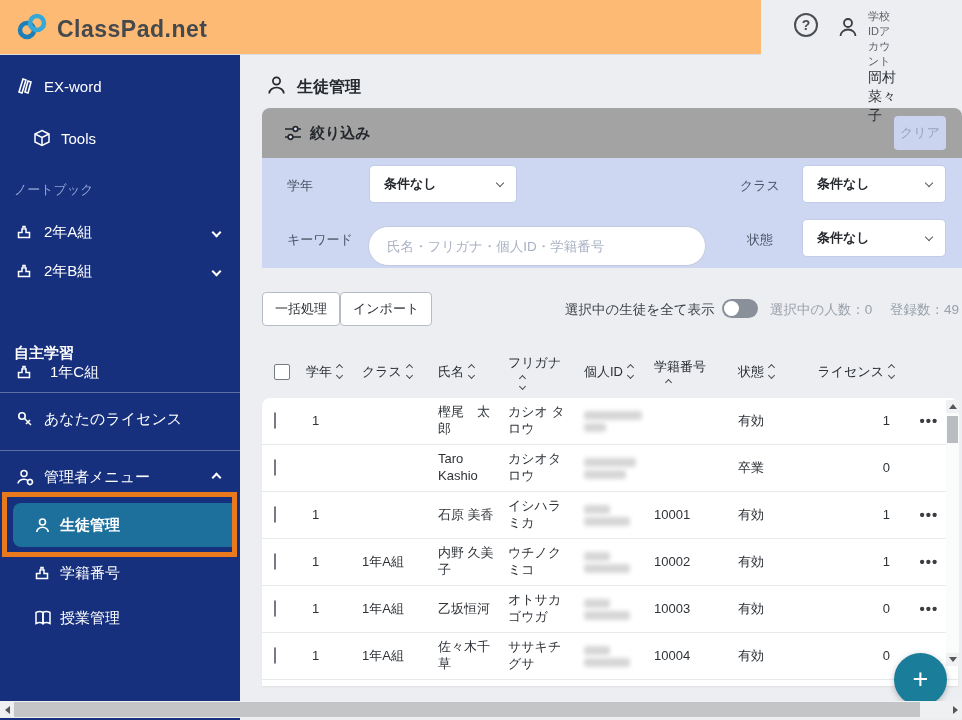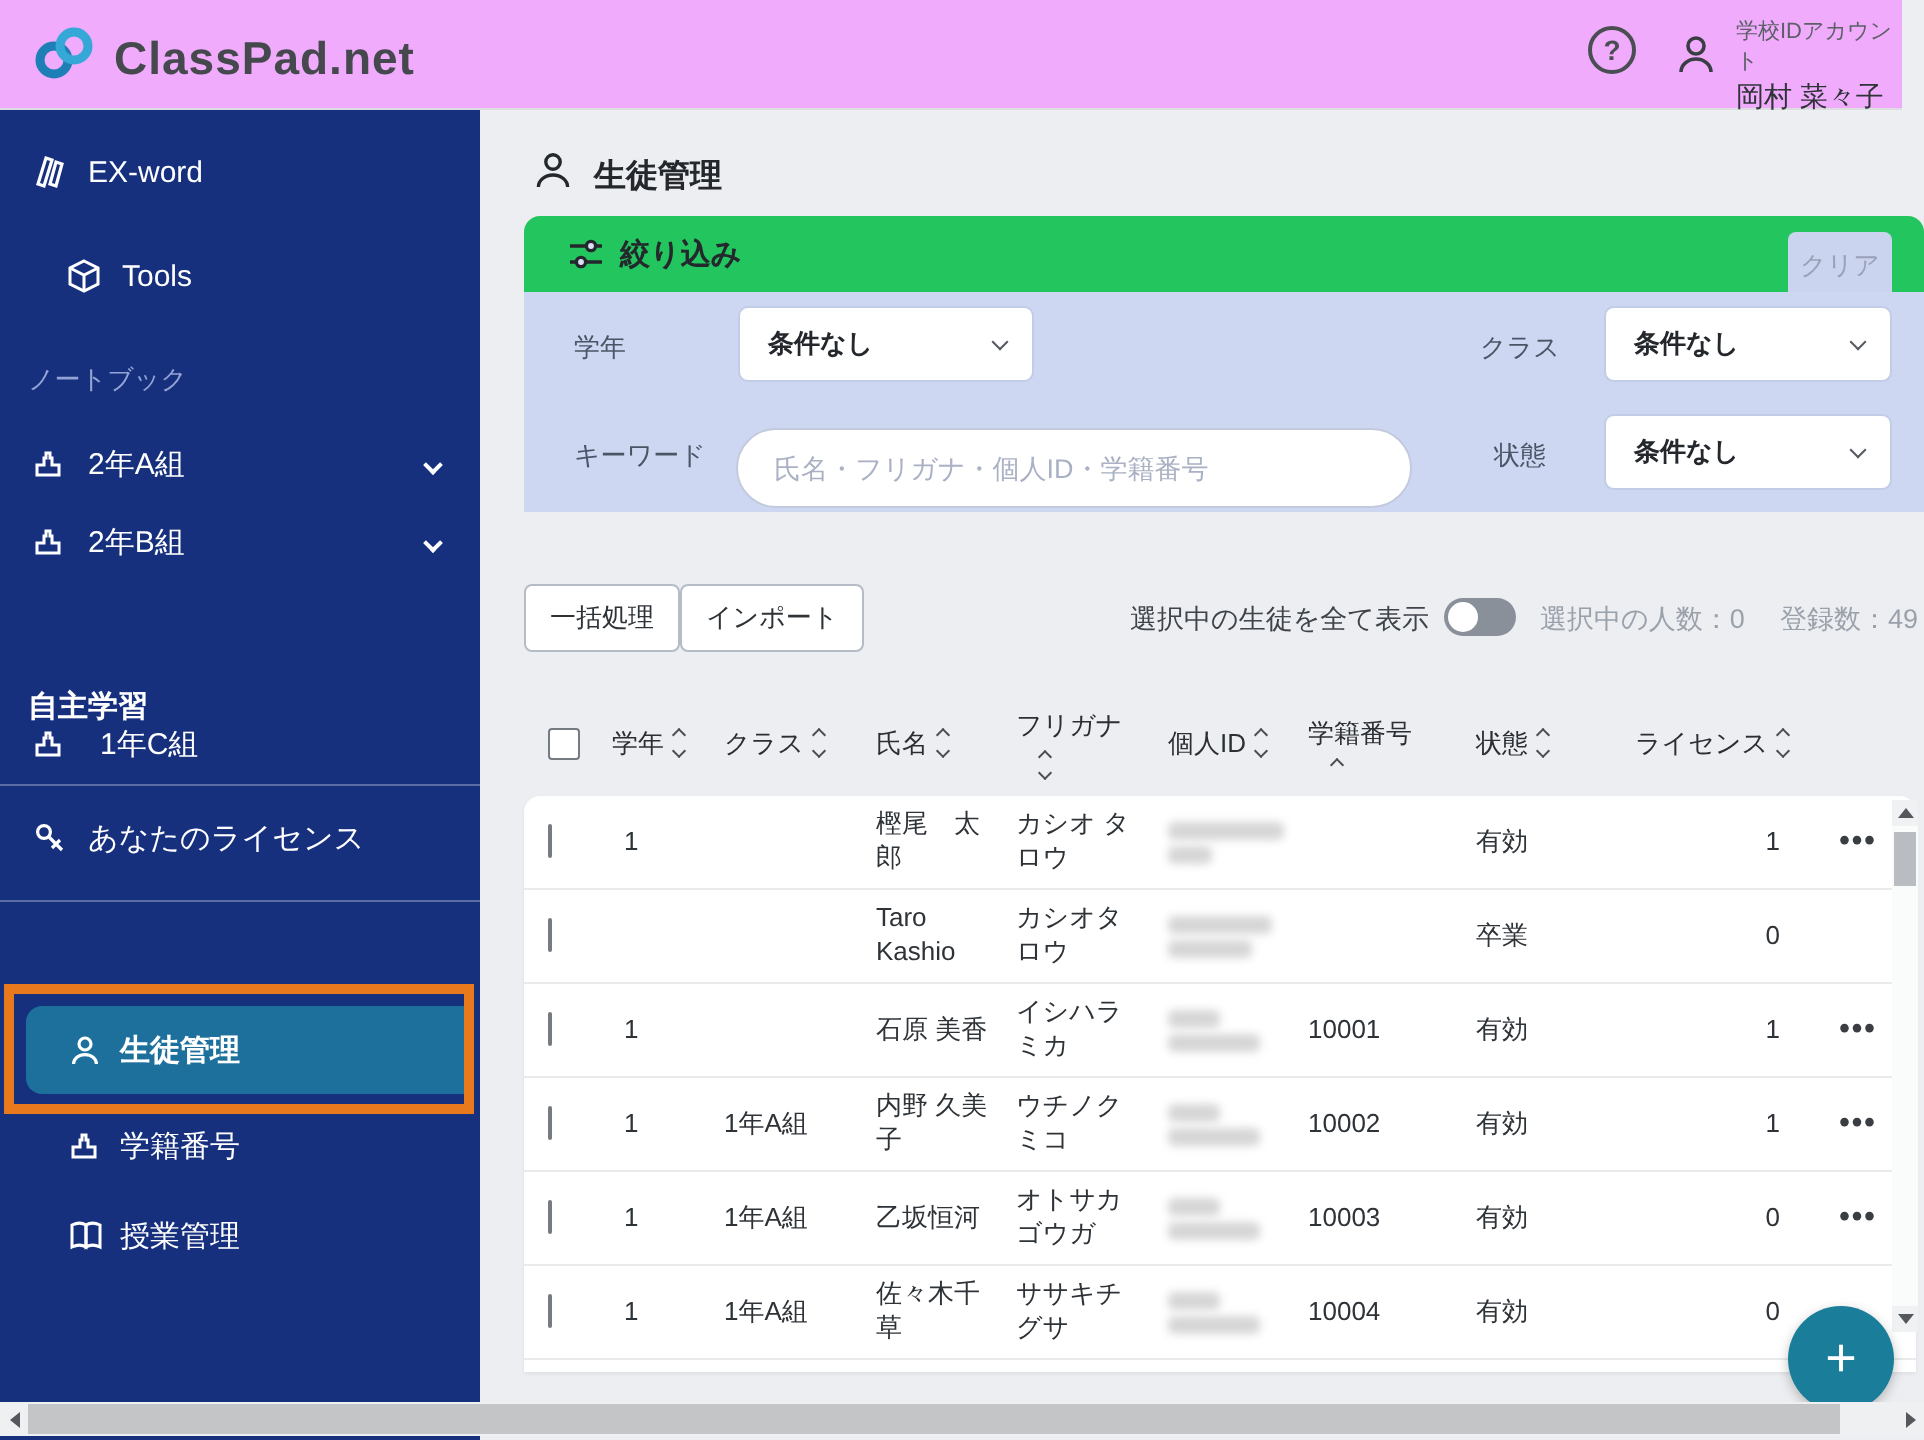--- a/index.html
+++ b/index.html
@@ -1,21 +1,21 @@
 <!DOCTYPE html>
 <html><head>
 <meta charset="utf-8">
 <style>
   * { margin:0; padding:0; box-sizing:border-box; }
   html,body { width:962px; height:720px; overflow:hidden; }
   body { font-family:"Liberation Sans","DejaVu Sans",sans-serif; background:#eceef1; position:relative; }
   .screen { position:absolute; inset:0; width:962px; height:720px; overflow:hidden; }
 
   
-  .topbar { position:absolute; left:0; top:0; width:951px; height:55px; background:#f0abfc; border-bottom:1px solid #dcdee0; z-index:20; }
+  .topbar { position:absolute; left:0; top:0; width:761px; height:55px; background:#fdba74; border-bottom:1px solid #dcdee0; z-index:20; }
   .logo-wrap { position:absolute; left:16px; top:11px; display:flex; align-items:center; gap:9px; }
   .logo-text { font-size:23px; font-weight:600; color:#45494d; letter-spacing:0.5px; }
   .help-circle { position:absolute; left:794px; top:13px; width:24px; height:24px; border:2px solid #4a4e53; border-radius:50%; color:#4a4e53; font-size:14px; font-weight:bold; display:flex; align-items:center; justify-content:center; }
   .user-glyph { position:absolute; left:836px; top:15px; }
   .account-block { position:absolute; left:868px; top:9px; line-height:1.35; }
   .account-type { font-size:11px; color:#5c6066; }
   .account-name { font-size:14px; color:#2f3338; }
 
   
   .sidebar { position:absolute; left:0; top:55px; width:240px; height:665px; background:#16307e; z-index:10; }
@@ -35,21 +35,21 @@
   .selected-pill .ico { position:absolute; left:21px; display:flex; }
   .selected-pill .lbl { position:absolute; left:47px; }
   .highlight-box { position:absolute; left:2px; top:437px; width:235px; height:65px; border:5px solid #e8791d; z-index:6; pointer-events:none; }
 
   
   .content { position:absolute; left:240px; top:55px; width:722px; height:665px; background:#eceef1; }
   .page-title-row { position:absolute; left:26px; top:20px; display:flex; align-items:center; gap:10px; }
   .page-title { font-size:16px; font-weight:600; color:#24282d; }
 
   .filter-panel { position:absolute; left:22px; top:53px; width:700px; height:160px; border-radius:8px 8px 0 0; overflow:hidden; }
-  .filter-head { position:relative; height:38px; background:#22c55e; display:flex; align-items:center; }
+  .filter-head { position:relative; height:50px; background:#a3a3a3; display:flex; align-items:center; }
   .filter-head .ico { position:absolute; left:21px; display:flex; }
   .filter-title { position:absolute; left:48px; font-size:15px; font-weight:bold; color:#24282d; }
   .clear-btn { position:absolute; right:16px; top:8px; width:52px; height:34px; background:#cbd4ee; border:none; border-radius:4px; color:#99a0b8; font-size:13px; font-family:inherit; cursor:default; }
   .filter-body { position:relative; height:110px; background:#cdd7f2; }
   .f-label { position:absolute; font-size:13px; color:#4c5566; }
   .select-box { position:absolute; height:36px; background:#fff; border-radius:4px; display:flex; align-items:center; cursor:pointer; box-shadow:0 0 0 1px rgba(160,170,200,0.25); }
   .select-box .val { margin-left:14px; font-size:13px; font-weight:bold; color:#24282d; }
   .select-box .caret { position:absolute; right:13px; width:6px; height:6px; border:solid #555a61; border-width:0 1.5px 1.5px 0; transform:rotate(45deg); margin-top:-3px; }
   .keyword-input { position:absolute; left:106px; top:68px; width:338px; height:40px; border:1px solid #c3cade; border-radius:20px; padding:0 18px; font-size:13.5px; font-family:inherit; color:#333; background:#fff; outline:none; }
   .keyword-input::placeholder { color:#aab1c4; }
@@ -189,20 +189,32 @@
         <svg width="18" height="18" viewBox="0 0 18 18" fill="none" stroke="#fff" stroke-width="1.6">
           <circle cx="6" cy="6" r="3.2"></circle>
             <path d="M8.5 8.5 L15 15 M12 12 L14 10 M10 14 L12 12"></path>
         </svg>
       </span>
       <span class="lbl">あなたのライセンス</span>
     </div>
 
     <div class="divider" style="top:395px;"></div>
 
+    <div class="side-item" style="top:405px;">
+      <span class="ico">
+        <svg width="19" height="19" viewBox="0 0 19 19" fill="none" stroke="#fff" stroke-width="1.5">
+          <circle cx="8" cy="5.5" r="3"></circle>
+            <path d="M2 15.5 a6 5 0 0 1 10 -3"></path>
+          <circle cx="14" cy="14" r="2.4"></circle>
+            <path d="M14 10.8 v1 M14 16.2 v1 M10.8 14 h1 M16.2 14 h1"></path>
+        </svg>
+      </span>
+      <span class="lbl">管理者メニュー</span>
+      <span class="side-chev chev up"></span>
+    </div>
 
     <div class="selected-pill">
       <span class="ico">
         <svg width="17" height="17" viewBox="0 0 17 17" fill="none" stroke="#fff" stroke-width="1.6">
           <circle cx="8.5" cy="5" r="3"></circle>
             <path d="M2.8 15 a5.7 4.7 0 0 1 11.4 0"></path>
         </svg>
       </span>
       <span class="lbl">生徒管理</span>
     </div>

